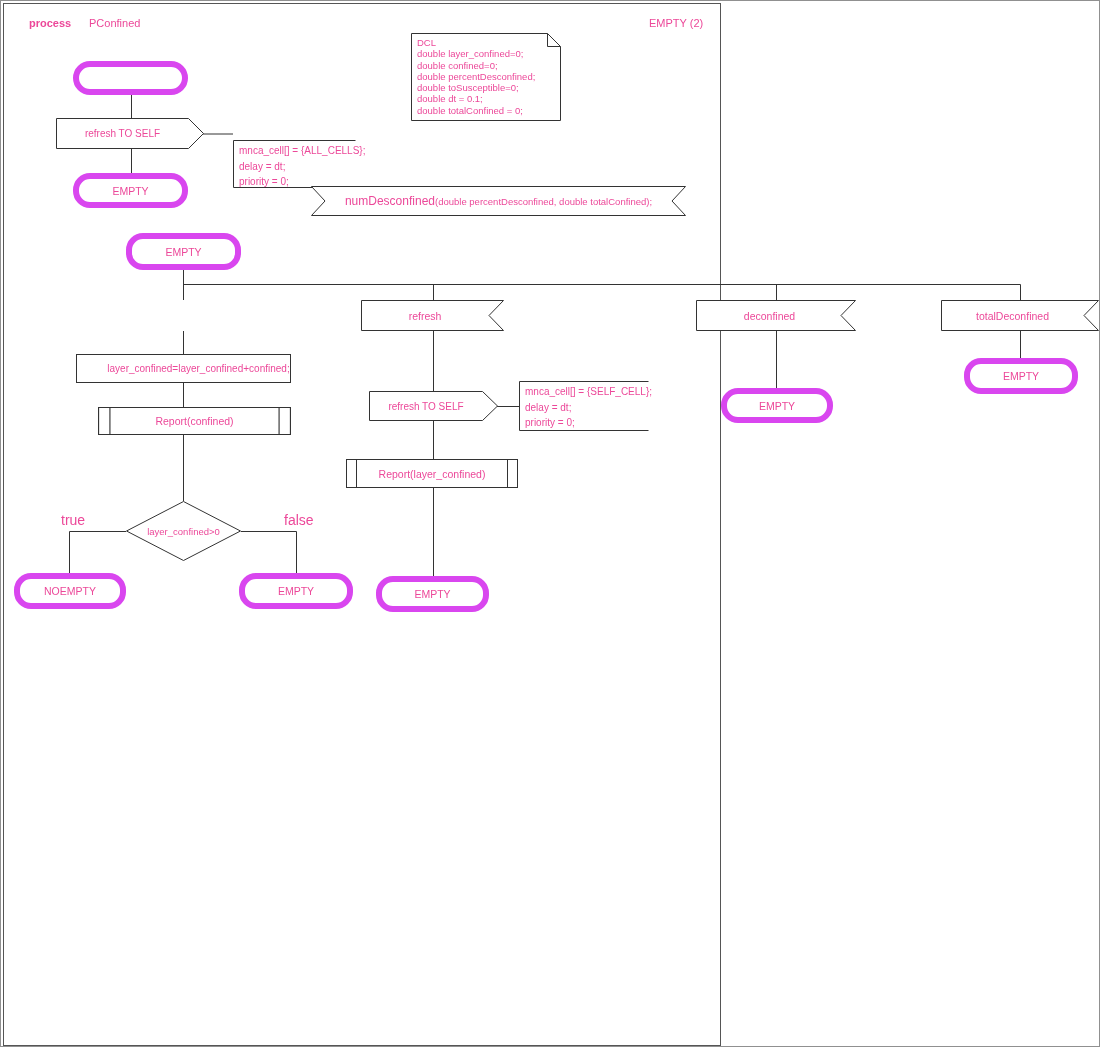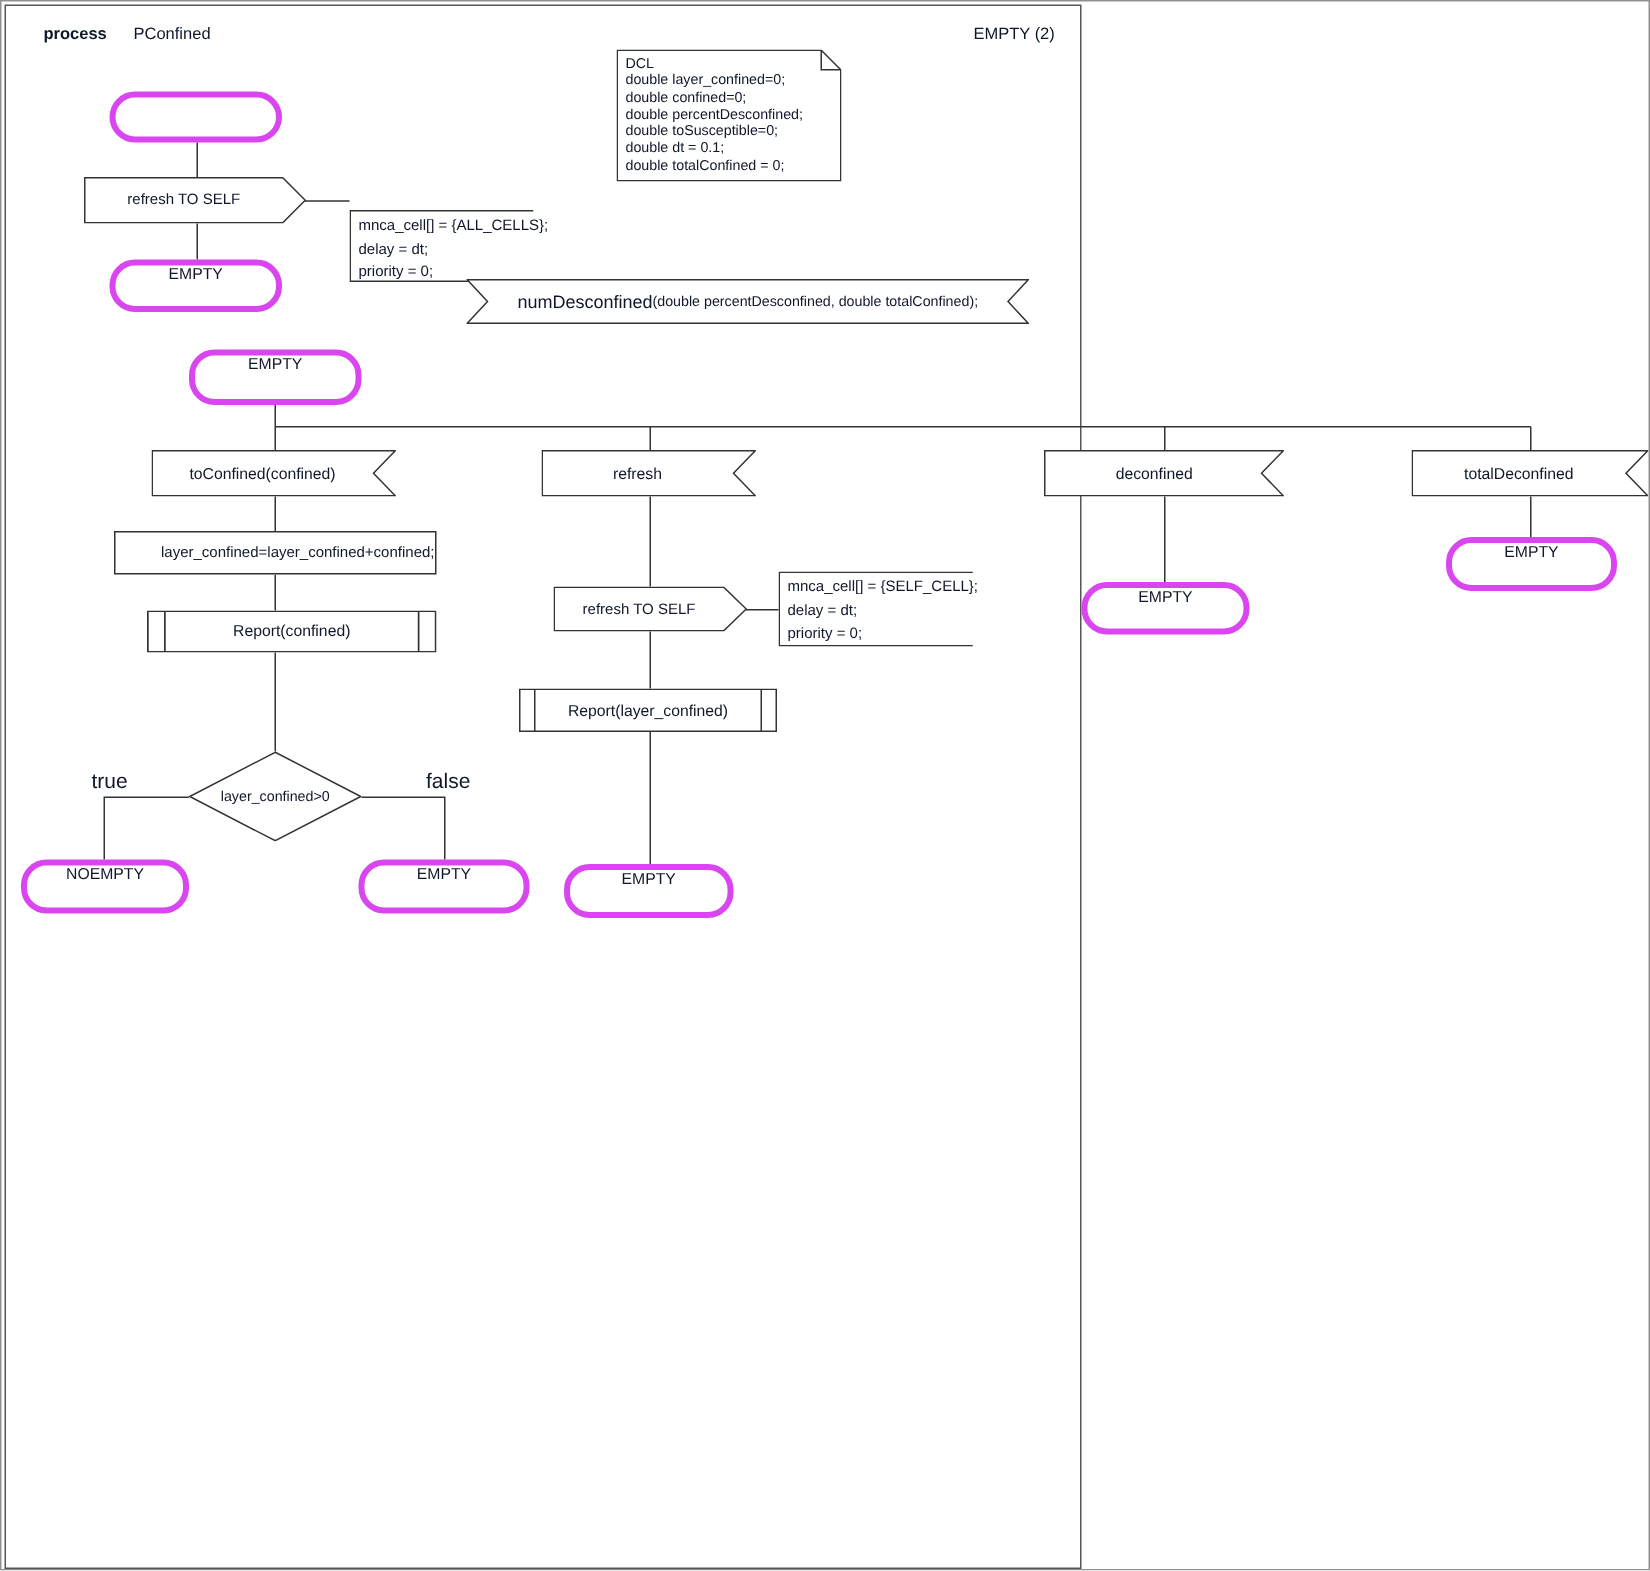--- a/index.html
+++ b/index.html
@@ -3,28 +3,28 @@
 <meta charset="utf-8">
 <style>
   html,body{margin:0;padding:0;background:#fff;}
   #canvas{
     position:relative;
     width:1100px;height:1047px;
     box-sizing:border-box;
     border:1px solid #909090;
     background:#fff;
     font-family:"Liberation Sans", sans-serif;
-    color:#0f172a;
+    color:#ec4899;
     overflow:hidden;
   }
   #wires{position:absolute;left:0;top:0;}
   .sym{position:absolute;box-sizing:border-box;}
   .pill{
-    border:4px solid #d946ef;border-radius:17px;background:#fff;
-    display:flex;justify-content:center;
+    border:6px solid #d946ef;border-radius:17px;background:#fff;
+    display:flex;align-items:center;justify-content:center;
     font-size:10.5px;white-space:nowrap;
   }
   .rectsym{
     border:1px solid #333;background:#fff;
     display:flex;align-items:center;justify-content:center;
     white-space:nowrap;
     padding-left:30px;
   }
   .shape{position:absolute;left:0;top:0;width:100%;height:100%;display:block;}
   .lbl{
@@ -127,26 +127,20 @@
     <div class="lbl">
       <span class="banner-name">numDesconfined</span>
         <span class="banner-sig">(double percentDesconfined, double totalConfined);</span>
     </div>
   </div>
 
   <div class="sym pill" style="left:125px;top:232px;width:115px;height:37px;">
     <span>EMPTY</span>
   </div>
 
-  <div class="sym" style="left:100px;top:299px;width:163px;height:31px;">
-    <svg class="shape" viewBox="0 0 163 31" preserveAspectRatio="none">
-      <polygon points="0.5,0.5 162.5,0.5 148,15.5 162.5,30.5 0.5,30.5" fill="#fff" stroke="#333"></polygon>
-    </svg>
-    <div class="lbl" style="right:15px;">toConfined(confined)</div>
-  </div>
 
   <div class="sym" style="left:360px;top:299px;width:143px;height:31px;">
     <svg class="shape" viewBox="0 0 143 31" preserveAspectRatio="none">
       <polygon points="0.5,0.5 142.5,0.5 128,15.5 142.5,30.5 0.5,30.5" fill="#fff" stroke="#333"></polygon>
     </svg>
     <div class="lbl" style="right:15px;">refresh</div>
   </div>
 
   <div class="sym" style="left:695px;top:299px;width:160px;height:31px;">
     <svg class="shape" viewBox="0 0 160 31" preserveAspectRatio="none">

